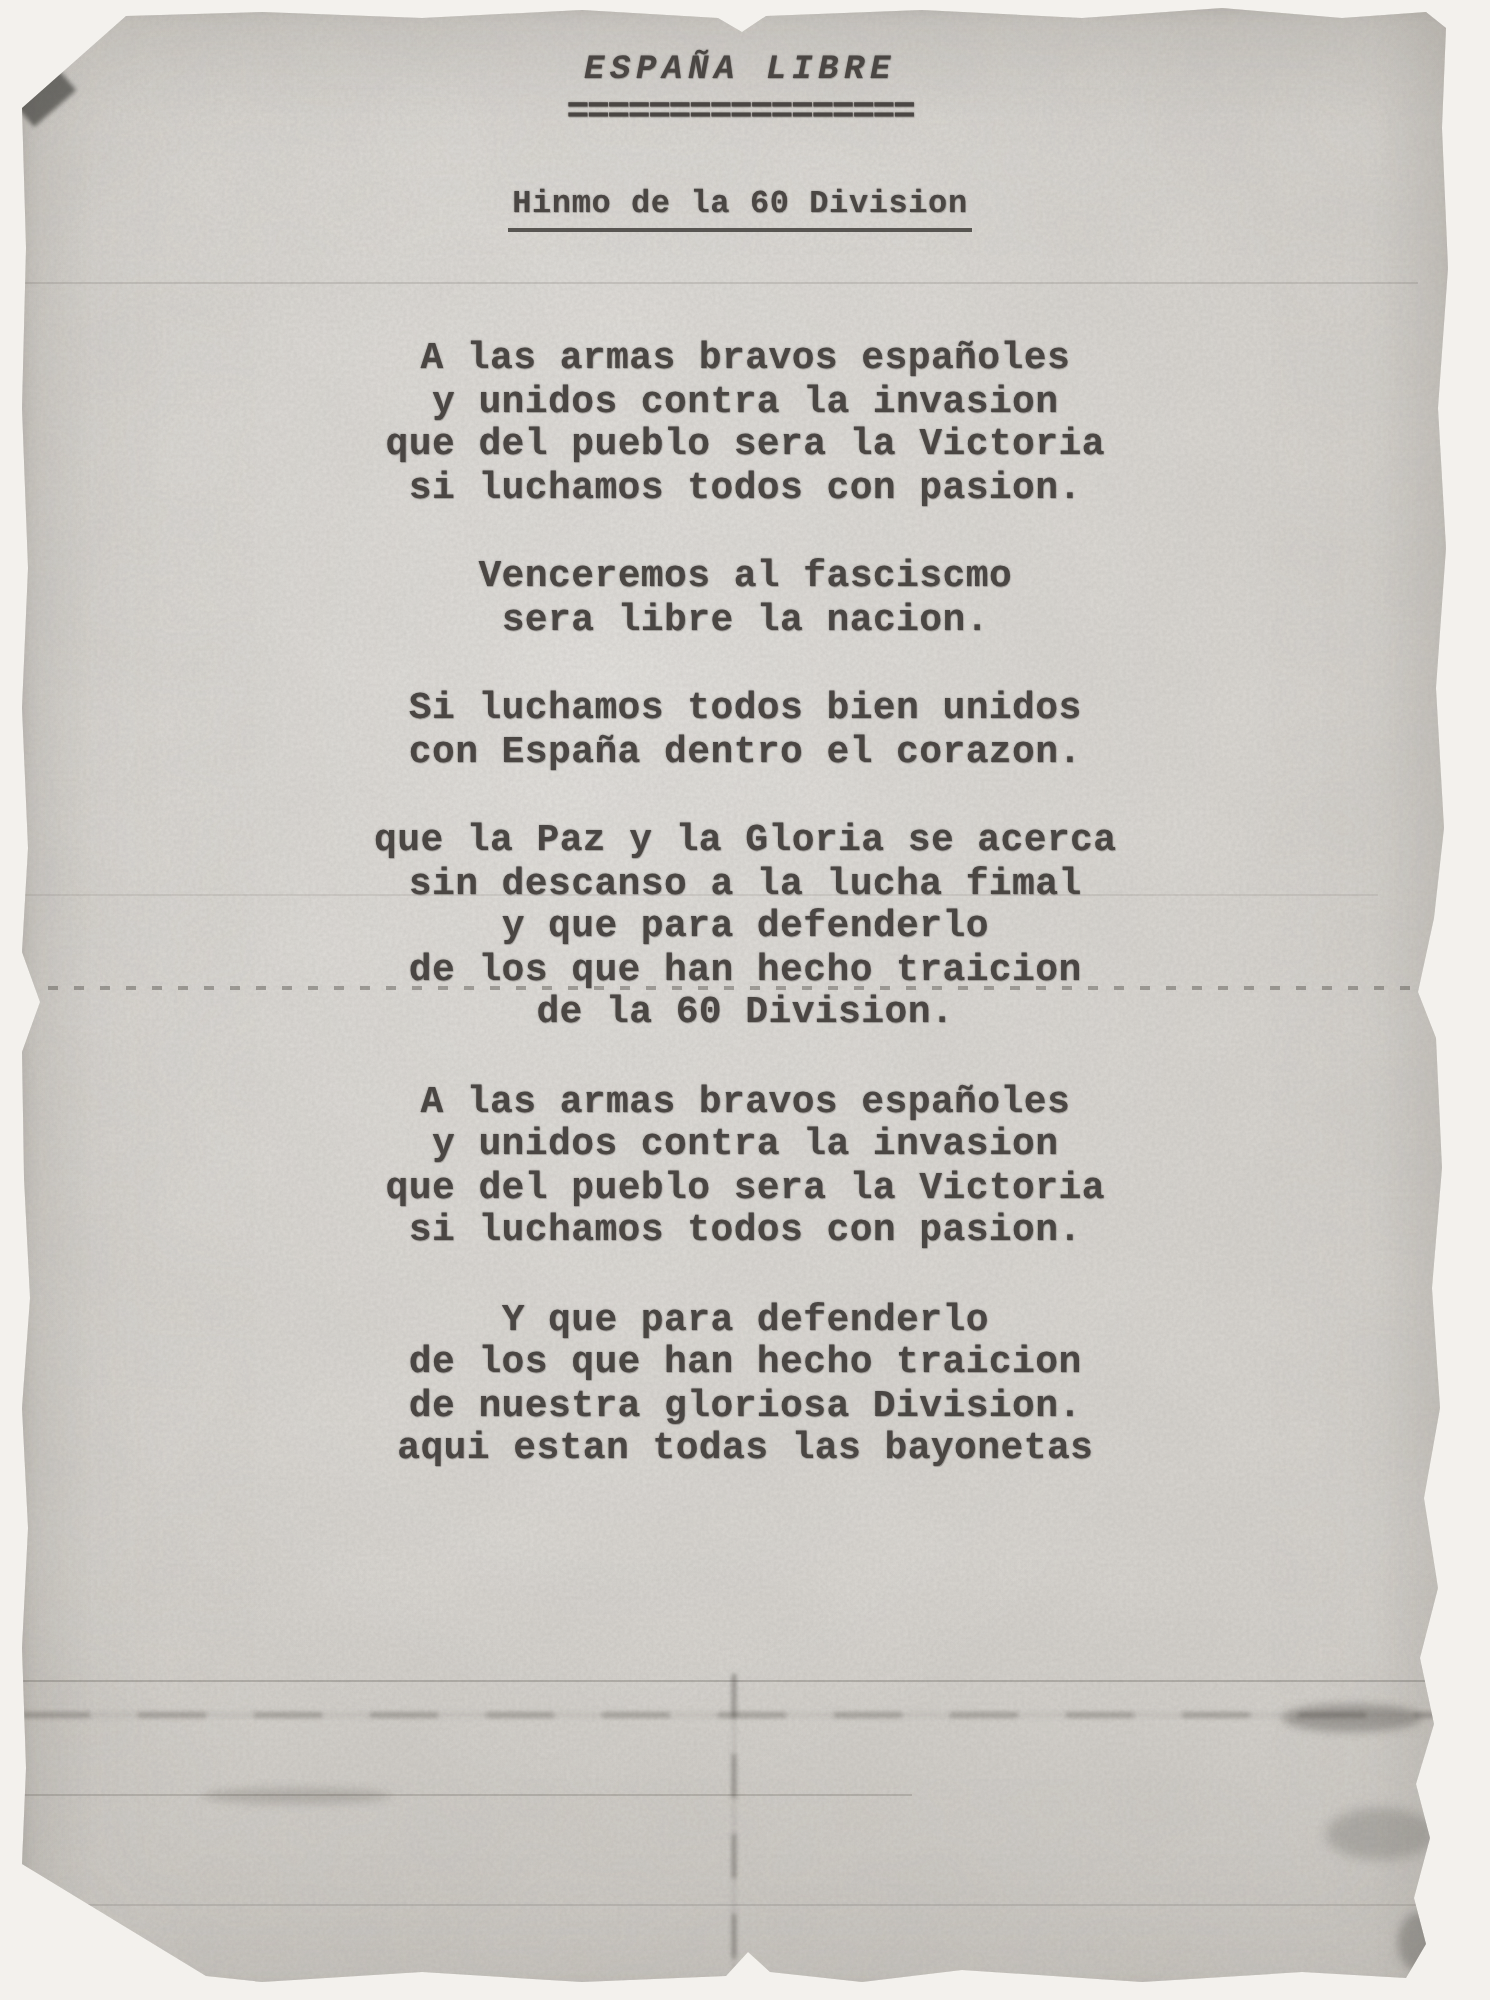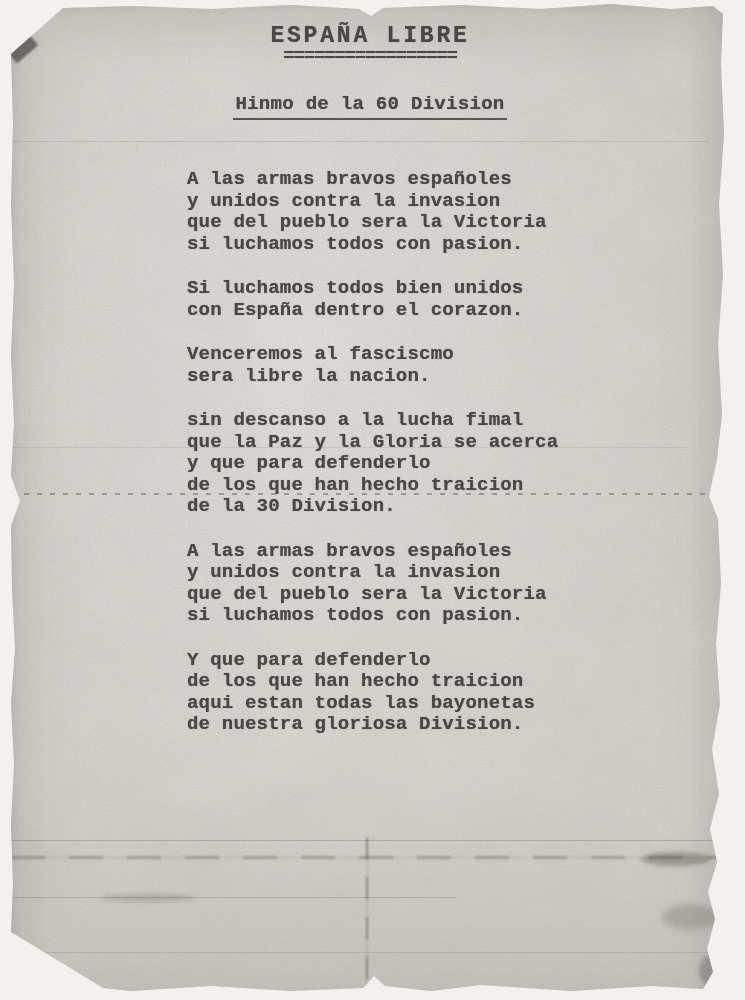--- a/index.html
+++ b/index.html
@@ -55,26 +55,26 @@
   .smudge.s3{left:90px;top:890px;width:95px;height:8px;background:rgba(60,56,52,0.18);filter:blur(2px);}
   .smudge.s4{left:688px;top:952px;width:22px;height:30px;background:rgba(40,38,35,0.26);filter:blur(2px);}
   .corner-cutline{position:absolute;left:-3px;top:47px;width:74px;height:1px;
     background:rgba(70,68,64,0.40);transform:rotate(-41deg);transform-origin:left center;}
   .corner-ink{position:absolute;left:-2px;top:38px;width:28px;height:14px;
     background:rgba(32,32,30,0.55);filter:blur(1px);transform:rotate(-41deg);}
 
   
   .ink{color:#4a4643;text-shadow:0 0 1px rgba(74,70,67,0.55), .3px .3px 0 rgba(74,70,67,0.25);}
   .title-block{position:absolute;left:0;right:0;top:21px;text-align:center;}
-  .doc-title{font-size:23px;font-weight:700;letter-spacing:2.8px;line-height:22px;}
+  .doc-title{font-size:17px;font-weight:700;letter-spacing:2.8px;line-height:22px;font-style:italic;}
   .title-rule{font-size:19px;font-weight:700;letter-spacing:-1.2px;line-height:20px;margin-top:-1px;}
   .subtitle-wrap{position:absolute;left:0;right:0;top:89px;text-align:center;}
-  .doc-subtitle{display:inline-block;font-size:19px;font-weight:700;letter-spacing:.3px;
+  .doc-subtitle{display:inline-block;font-size:16px;font-weight:700;letter-spacing:.3px;
     padding:0 2px 3px 2px;border-bottom:2px solid rgba(66,63,60,0.85);}
-  .poem{position:absolute;left:176px;top:165px;}
+  .poem{position:absolute;left:176px;top:165px;text-align:center;}
   .stanza{margin-bottom:23px;}
   .poem-line{font-size:19px;font-weight:700;letter-spacing:.2px;line-height:21.5px;white-space:pre;}
 </style>
 </head>
 <body>
 
 <div class="scene">
   <div class="paper">
 
     <svg class="grain" width="718" height="991" viewBox="0 0 718 991" preserveAspectRatio="none">
@@ -117,42 +117,42 @@
     </div>
 
     <div class="poem">
         <div class="stanza">
           <div class="poem-line ink">A las armas bravos españoles</div>
           <div class="poem-line ink">y unidos contra la invasion</div>
           <div class="poem-line ink">que del pueblo sera la Victoria</div>
           <div class="poem-line ink">si luchamos todos con pasion.</div>
         </div>
         <div class="stanza">
+          <div class="poem-line ink">Venceremos al fasciscmo</div>
+          <div class="poem-line ink">sera libre la nacion.</div>
+        </div>
+        <div class="stanza">
           <div class="poem-line ink">Si luchamos todos bien unidos</div>
           <div class="poem-line ink">con España dentro el corazon.</div>
         </div>
         <div class="stanza">
-          <div class="poem-line ink">Venceremos al fasciscmo</div>
-          <div class="poem-line ink">sera libre la nacion.</div>
-        </div>
-        <div class="stanza">
+          <div class="poem-line ink">que la Paz y la Gloria se acerca</div>
           <div class="poem-line ink">sin descanso a la lucha fimal</div>
-          <div class="poem-line ink">que la Paz y la Gloria se acerca</div>
           <div class="poem-line ink">y que para defenderlo</div>
           <div class="poem-line ink">de los que han hecho traicion</div>
-          <div class="poem-line ink">de la 30 Division.</div>
+          <div class="poem-line ink">de la 60 Division.</div>
         </div>
         <div class="stanza">
           <div class="poem-line ink">A las armas bravos españoles</div>
           <div class="poem-line ink">y unidos contra la invasion</div>
           <div class="poem-line ink">que del pueblo sera la Victoria</div>
           <div class="poem-line ink">si luchamos todos con pasion.</div>
         </div>
         <div class="stanza">
           <div class="poem-line ink">Y que para defenderlo</div>
           <div class="poem-line ink">de los que han hecho traicion</div>
+          <div class="poem-line ink">de nuestra gloriosa Division.</div>
           <div class="poem-line ink">aqui estan todas las bayonetas</div>
-          <div class="poem-line ink">de nuestra gloriosa Division.</div>
         </div>
       </div>
 
   </div>
 </div>
 
 </body></html>

